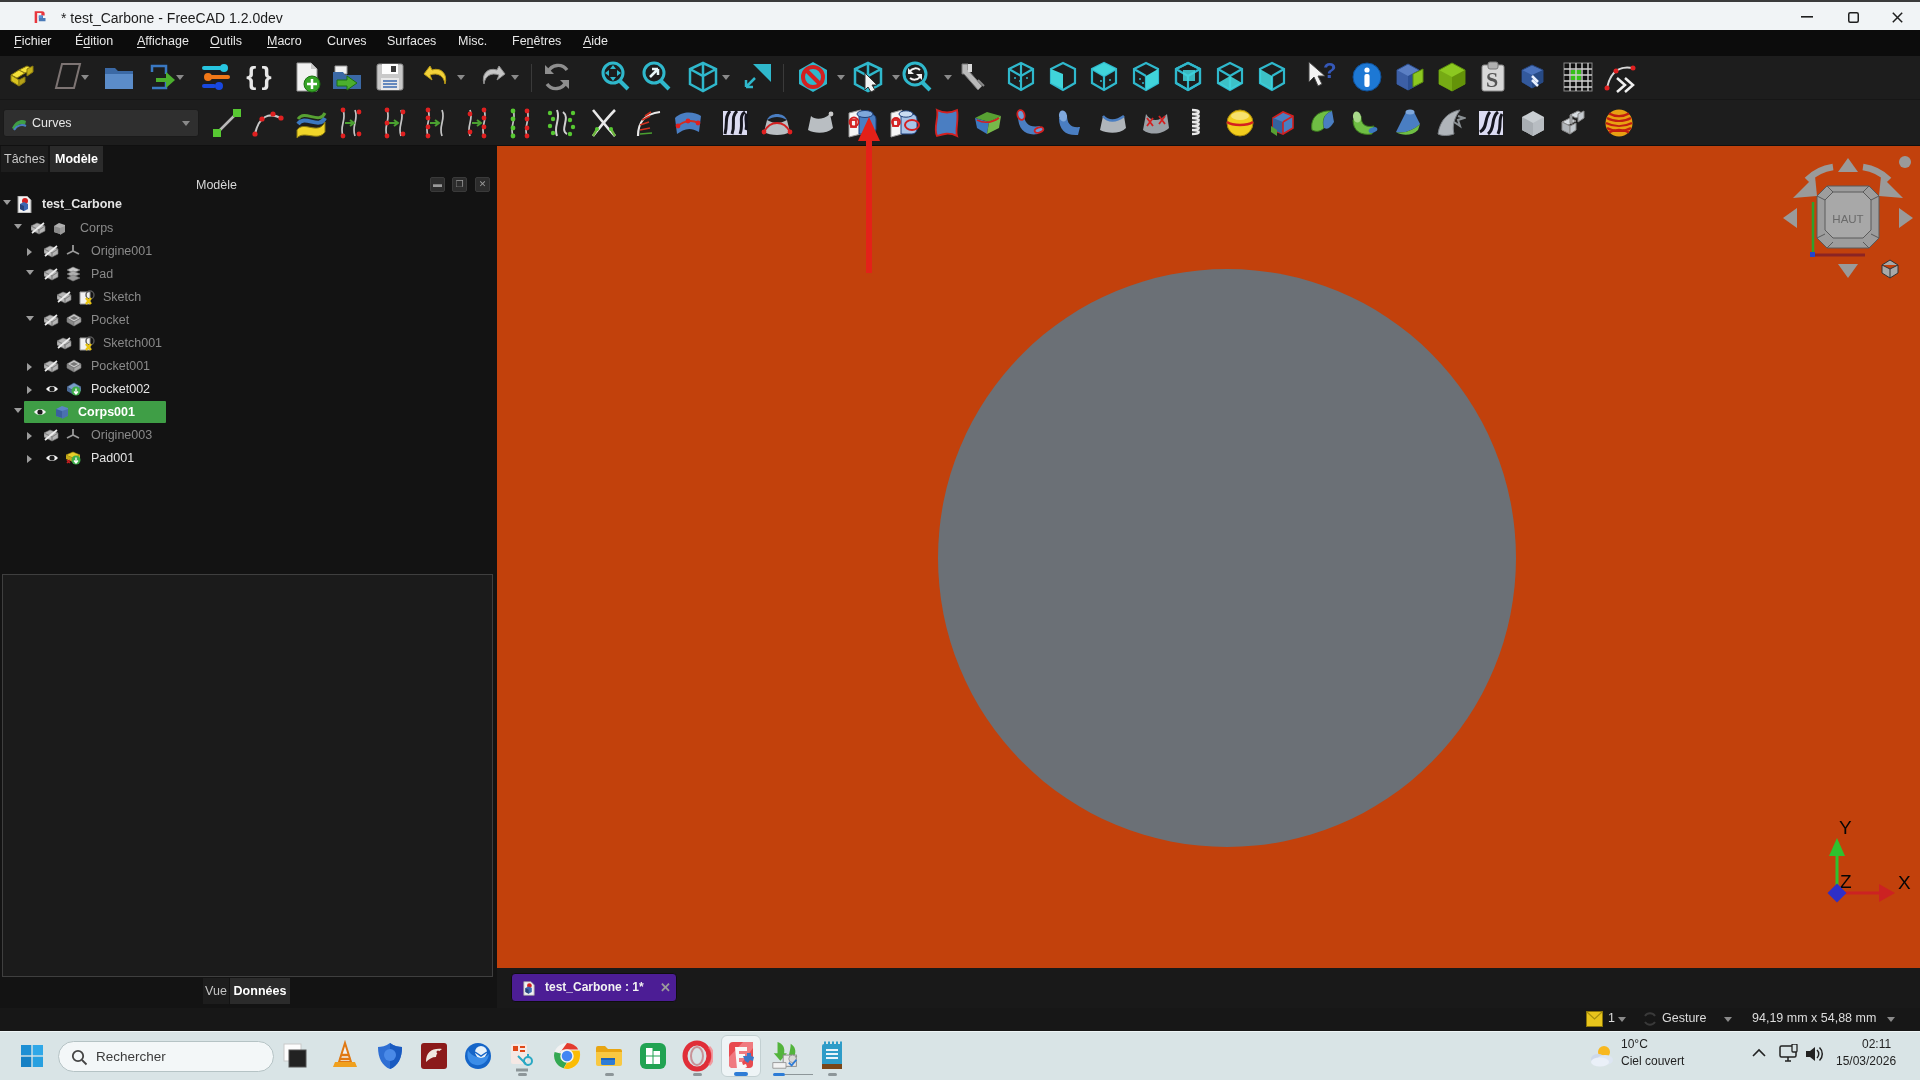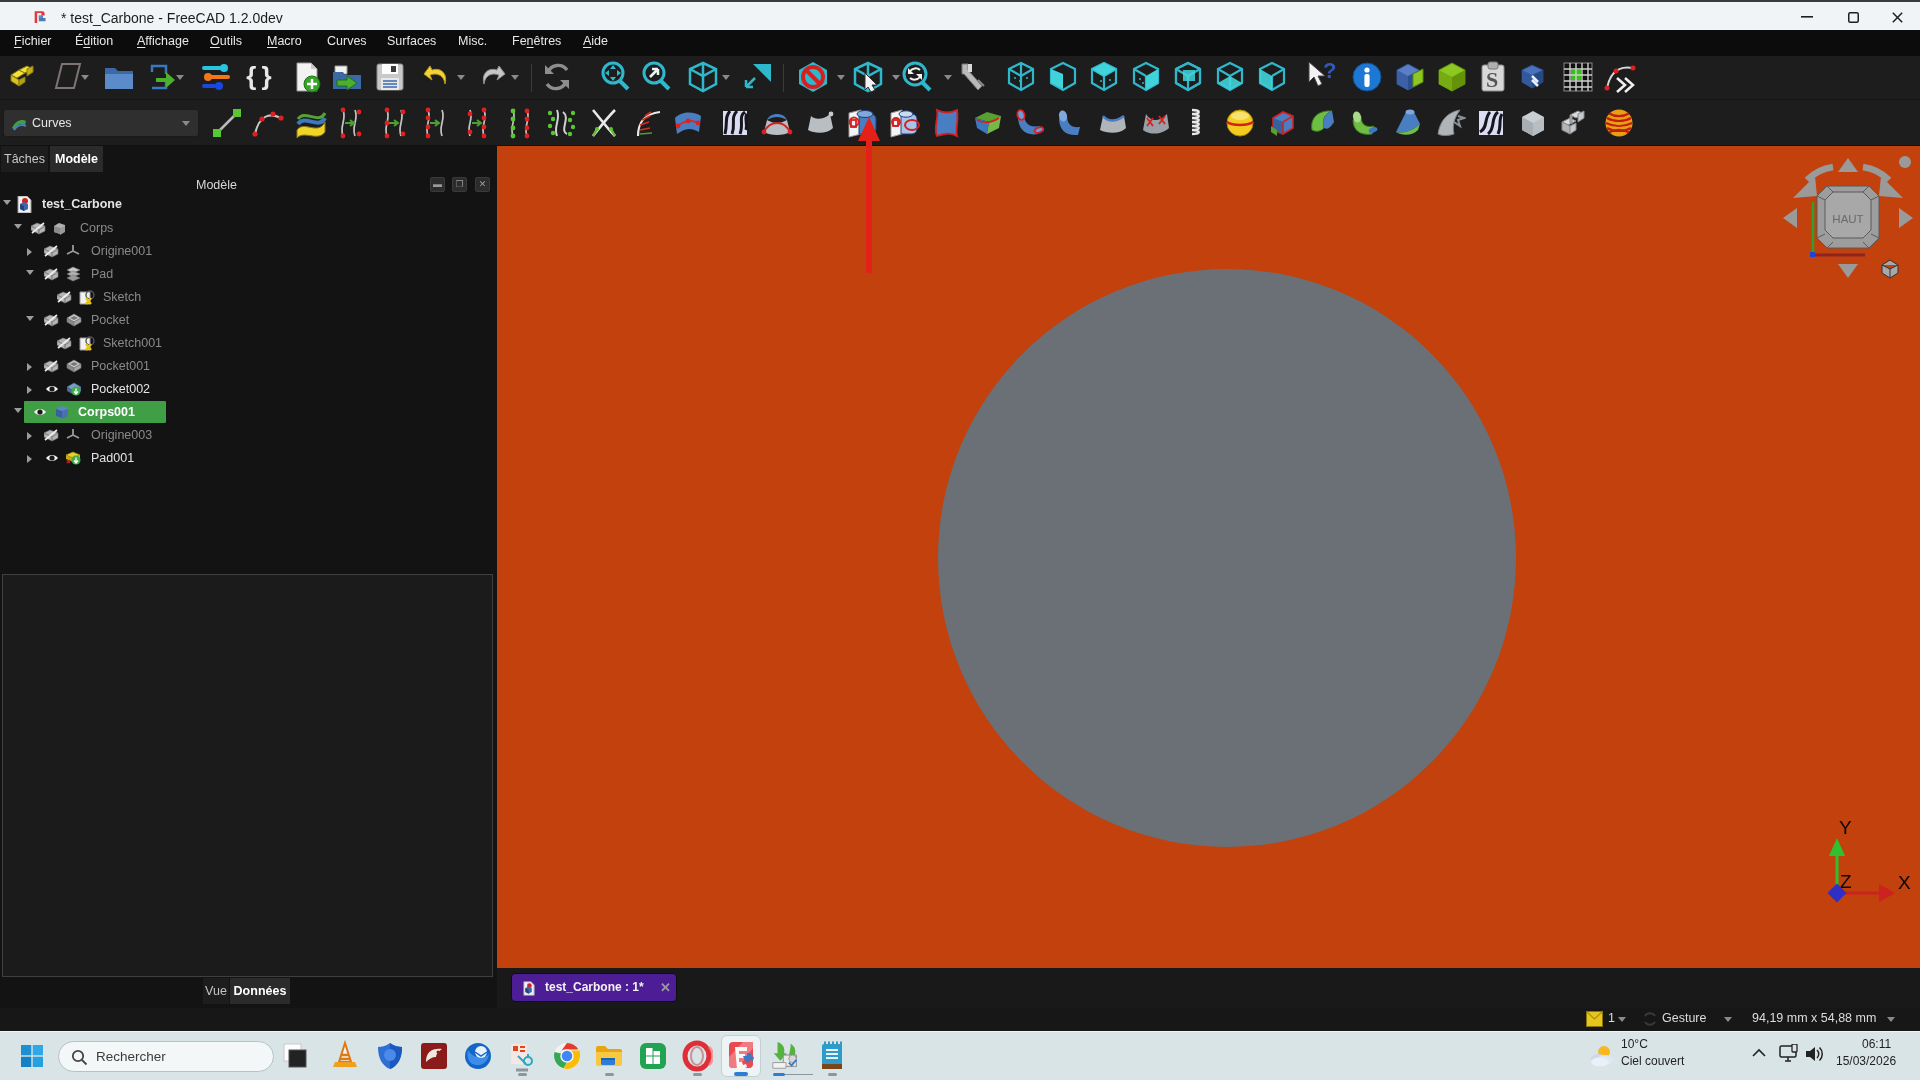--- a/index.html
+++ b/index.html
@@ -838,15 +838,15 @@
     </svg>
   <svg style="position:absolute;left:1779px;top:12px" width="22" height="20" viewBox="0 0 22 20">
       <rect x="1" y="2" width="16" height="11" rx="1.5" fill="none" stroke="#222" stroke-width="1.5"></rect>
       <path d="M6 17 h6 M9 13 v4" stroke="#222" stroke-width="1.5"></path>
       <rect x="13" y="0" width="5" height="8" rx="1" fill="#d9e4e6" stroke="#222" stroke-width="1.3"></rect>
     </svg>
   <svg style="position:absolute;left:1804px;top:13px" width="20" height="18" viewBox="0 0 20 18">
       <path d="M2 6 h4 l5-4 v14 l-5-4 h-4 z" fill="#222"></path>
       <path d="M13 5 a5.5 5.5 0 0 1 0 8 M15.5 2.5 a9 9 0 0 1 0 13" fill="none" stroke="#222" stroke-width="1.5"></path>
     </svg>
-  <div id="traytext" style="left:1862px;top:5px;">06:11</div>
+  <div id="traytext" style="left:1862px;top:5px;">02:11</div>
   <div id="traytext" style="left:1836px;top:22px;">15/03/2026</div>
 </div>
 
 </body></html>

